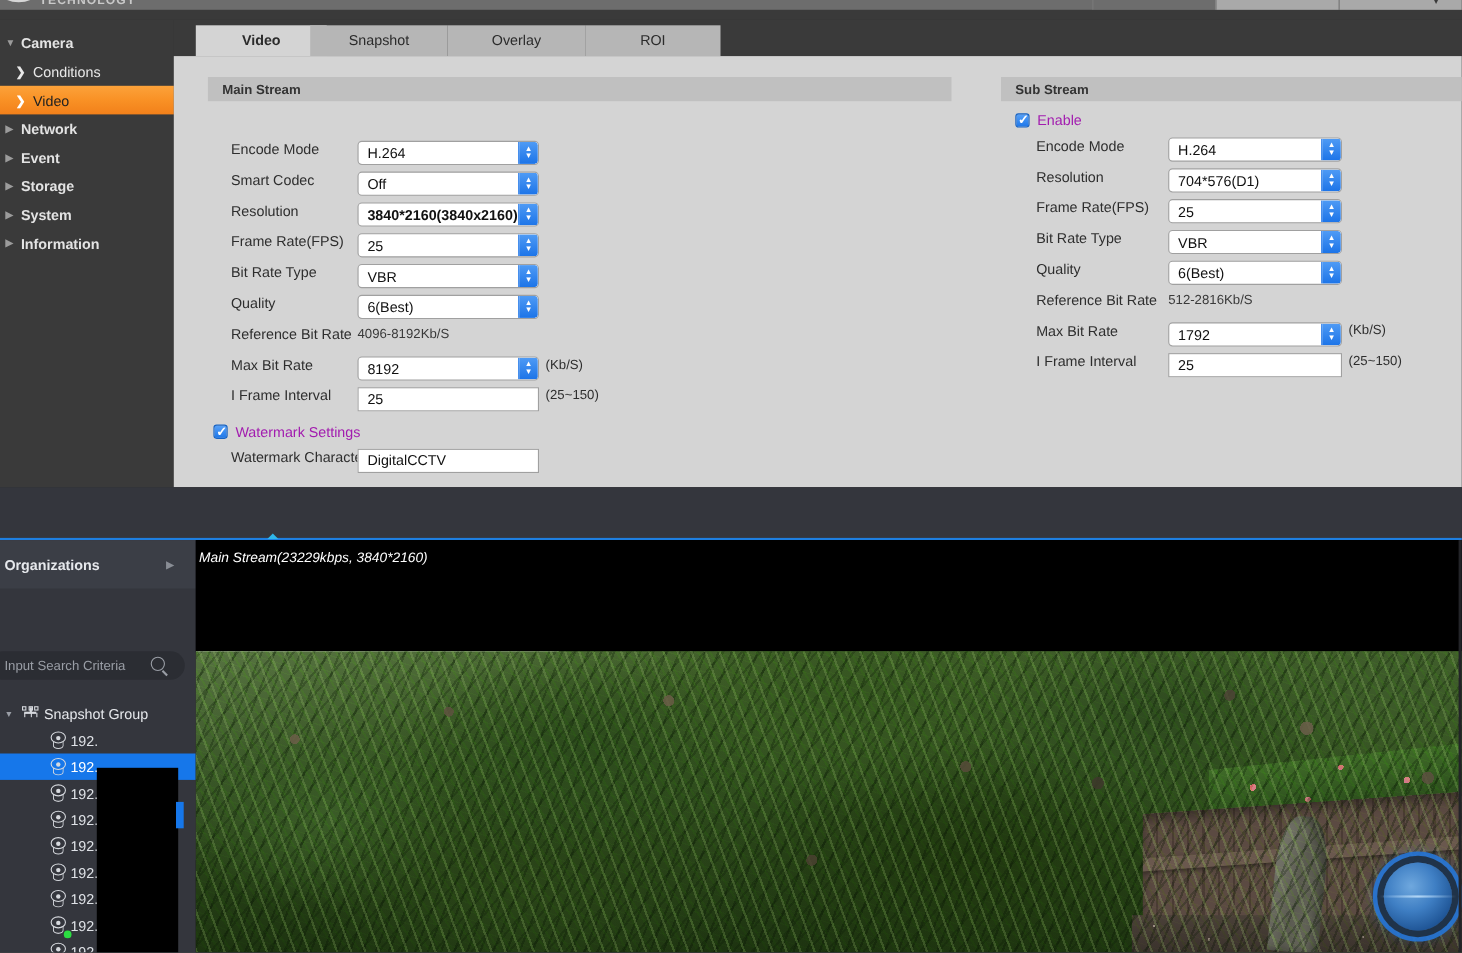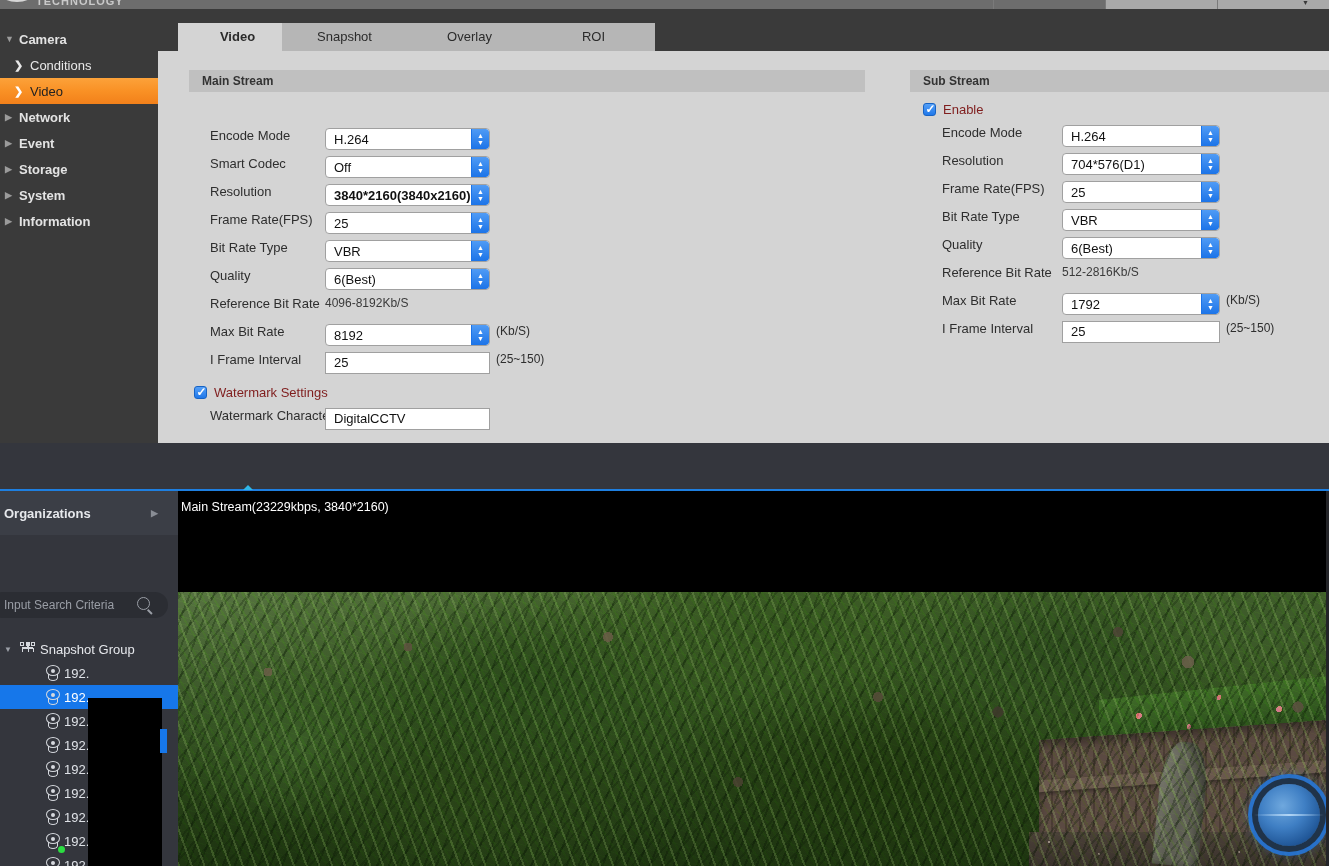--- a/index.html
+++ b/index.html
@@ -101,21 +101,21 @@
   .cbx {
     width:13px; height:13px; border-radius:3px;
     background:linear-gradient(to bottom,#56a0f7,#1f78ea);
     border:1px solid #1763c4;
     position:relative; margin-right:7px; flex:none;
   }
   .cbx::after {
     content:"✓"; position:absolute; left:1.5px; top:-3px;
     color:#fff; font-size:12px; font-weight:bold; line-height:16px;
   }
-  .cbx-label { font-size:13px; color:#7f1d1d; }
+  .cbx-label { font-size:13px; color:#a21caf; }
 
   
   .pss { position:absolute; left:0; top:443px; width:1329px; height:423px; background:#34363d; overflow:hidden; }
   .pss-header { position:absolute; left:0; top:0; width:1329px; height:48px; background:#34363d; }
   .pss-logo {
     position:absolute; left:-6px; top:11px; font-size:21px; color:#c9ccd1; letter-spacing:.5px;
   }
   .pss-logo b { color:#f0f2f5; font-weight:bold; }
   .pss-tab {
     position:absolute; left:210px; top:15px;
@@ -177,21 +177,21 @@
   .cam-ico { position:absolute; left:46px; top:4px; width:15px; height:16px; flex:none; }
   .cam-ico .body { position:absolute; left:0; top:0; width:14px; height:11px; border:1.5px solid #d6d9de; border-radius:50%; }
   .cam-ico .lens { position:absolute; left:5px; top:3.5px; width:4px; height:4px; background:#d6d9de; border-radius:50%; }
   .cam-ico .arc  { position:absolute; left:2px; top:9px; width:10px; height:7px; border:1.5px solid #d6d9de; border-top:none; border-radius:0 0 50% 50%; }
   .dev-row .iptext { margin-left:20px; }
   .dev-dot { position:absolute; left:58px; top:14px; width:7px; height:7px; border-radius:50%; background:#2bdd41; }
   .redact { position:absolute; left:88px; top:207px; width:74px; height:211px; background:#000; z-index:5; }
   .sel-tail { position:absolute; left:160px; top:238px; width:7px; height:24px; background:#1677ea; z-index:6; }
 
   
-  .live { position:absolute; left:178px; top:48px; width:1151px; height:375px; background:#000; }
+  .live { position:absolute; left:178px; top:48px; width:1151px; height:375px; background:#000;font-style:italic; }
   .live-title {
     position:absolute; left:0; top:9px; width:100%; height:16px;
     color:#fff; font-size:12.5px; padding-left:3px; z-index:3; white-space:nowrap;
   }
   .live-topband { position:absolute; left:0; top:0; width:1151px; height:101px; background:#000; }
 
   .video { position:absolute; left:0; top:101px; width:1151px; height:274px; overflow:hidden; background:#2d4220; }
   .sky {
     position:absolute; left:0; top:0; width:330px; height:190px;
     background:radial-gradient(ellipse at 20% 10%, #ffffff 0%, #f2f4f2 45%, #cfd6cb 100%);

